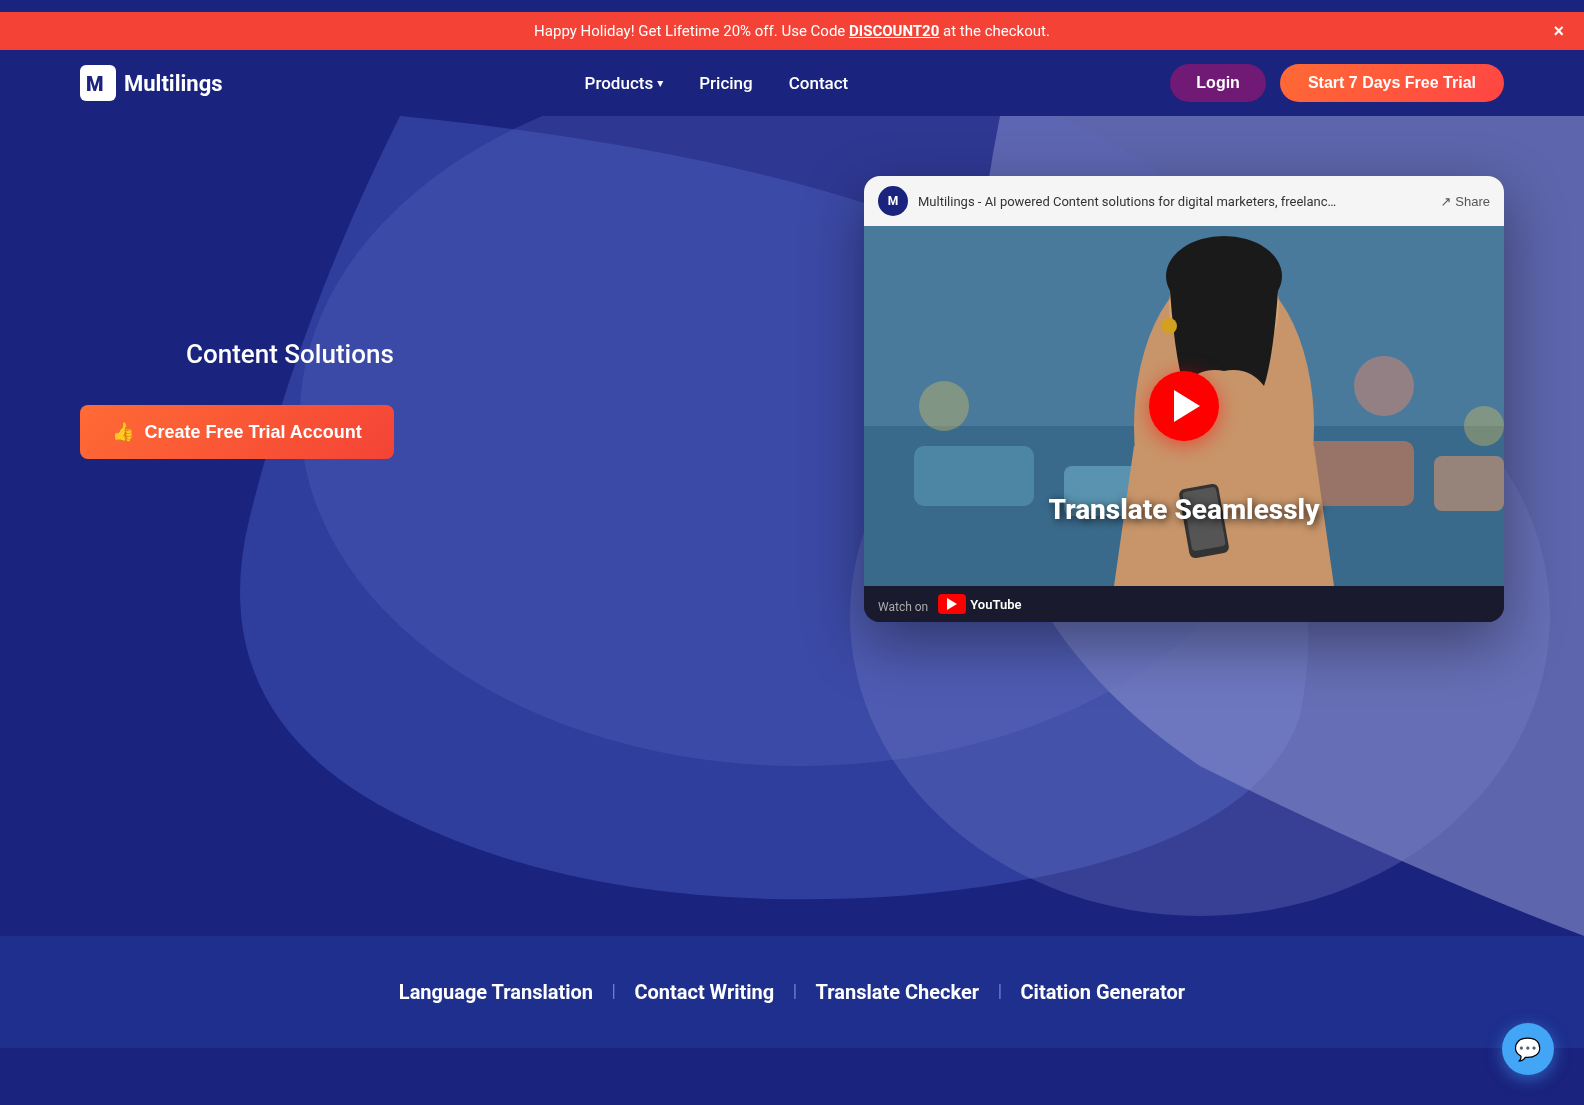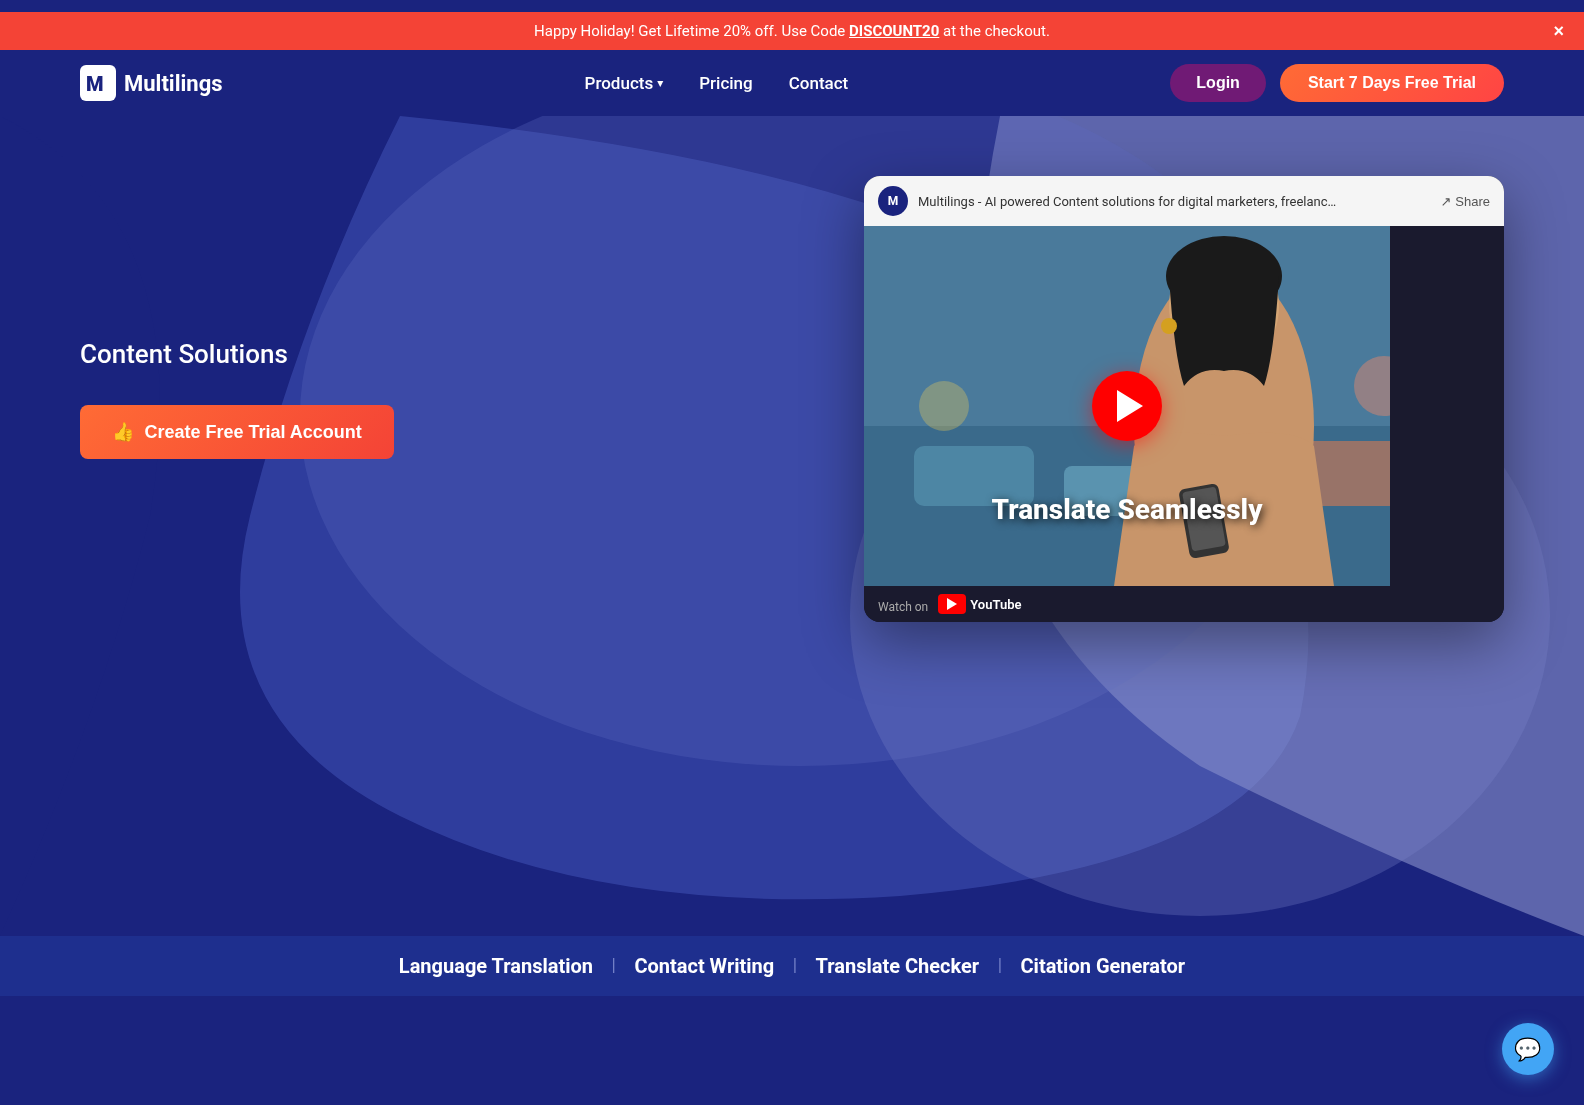--- a/index.html
+++ b/index.html
@@ -156,20 +156,21 @@
     .hero-heading .green { color: #4caf50; }
     .hero-heading .red { color: #f44336; }
     .hero-heading .blue { color: #42a5f5; }
     .hero-heading .white { color: white; }
 
     .hero-sub {
       color: white;
       font-size: 26px;
       font-weight: 500;
       margin-bottom: 36px;
+      text-align: right;
     }
 
     .cta-btn {
       background: linear-gradient(135deg, #ff6b35, #f44336);
       color: white;
       border: none;
       border-radius: 8px;
       padding: 16px 32px;
       font-size: 18px;
       font-weight: 600;
@@ -228,21 +229,21 @@
       display: flex;
       align-items: center;
       gap: 4px;
       color: #555;
       font-size: 13px;
       cursor: pointer;
       background: none;
       border: none;
     }
     .video-thumbnail {
-      width: 526px;
+      width: 640px;
       height: 360px;
       background: linear-gradient(135deg, #2d4a6e 0%, #4a7c9e 50%, #6ba3c2 100%);
       position: relative;
       display: flex;
       align-items: center;
       justify-content: center;
       overflow: hidden;
     }
     
     .video-scene {
@@ -319,21 +320,21 @@
     }
     .youtube-text {
       color: white;
       font-size: 13px;
       font-weight: 600;
     }
 
     
     .features-bar {
       background-color: #1e2f8e;
-      padding: 18px 80px;
+      padding: 44px 80px;
       display: flex;
       align-items: center;
       justify-content: center;
       gap: 0;
     }
     .feature-item {
       color: white;
       font-size: 20px;
       font-weight: 700;
       white-space: nowrap;

